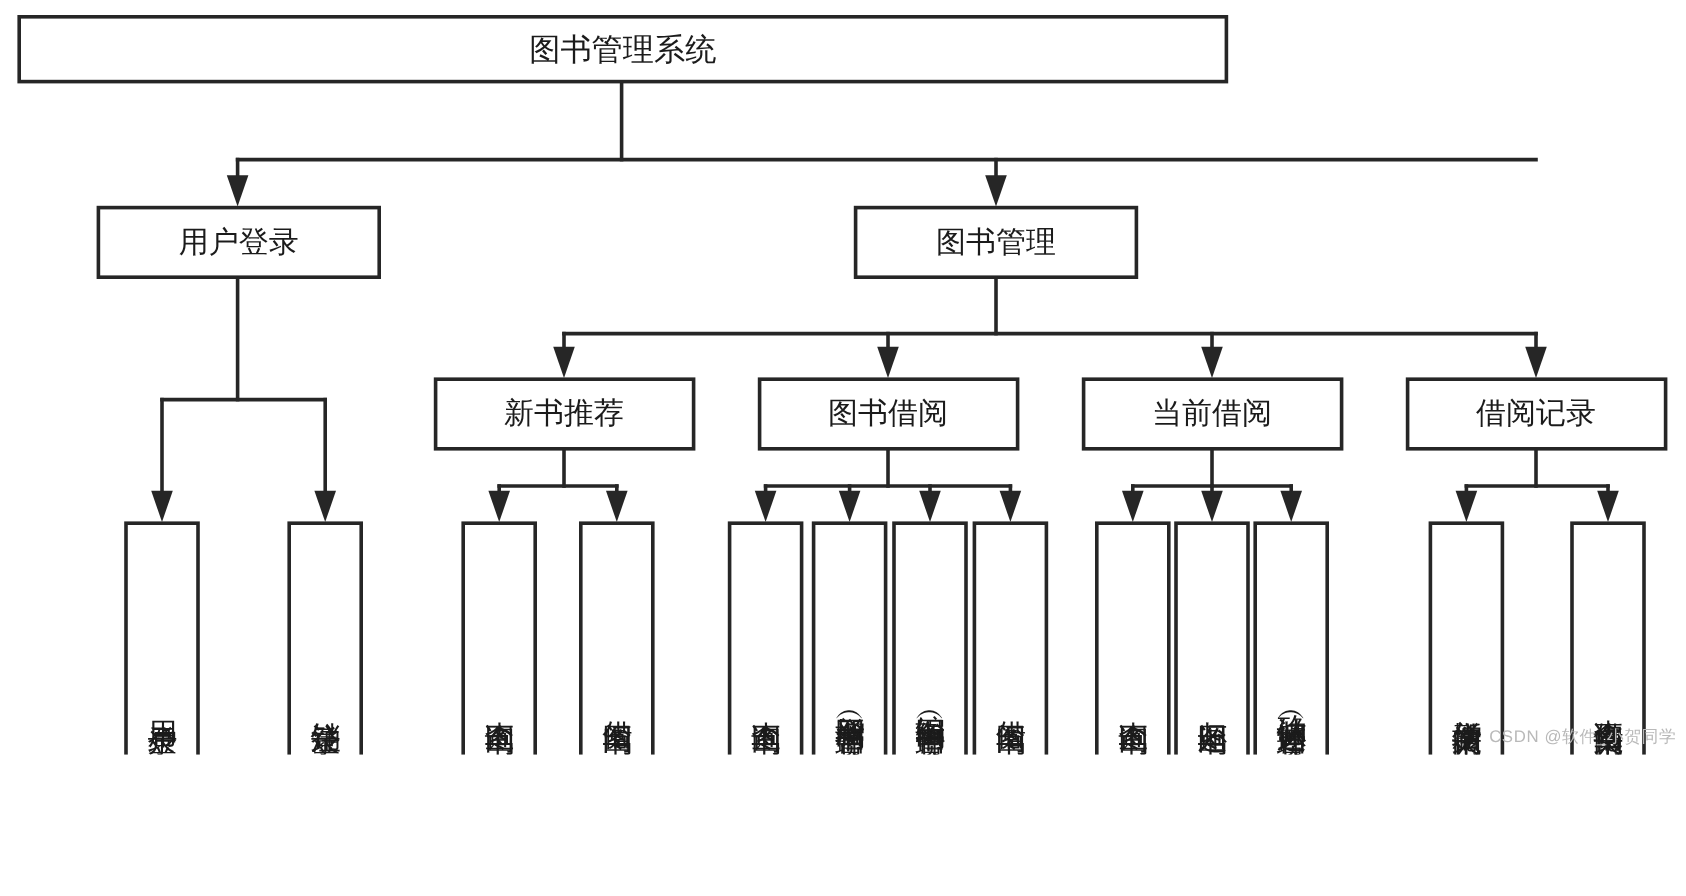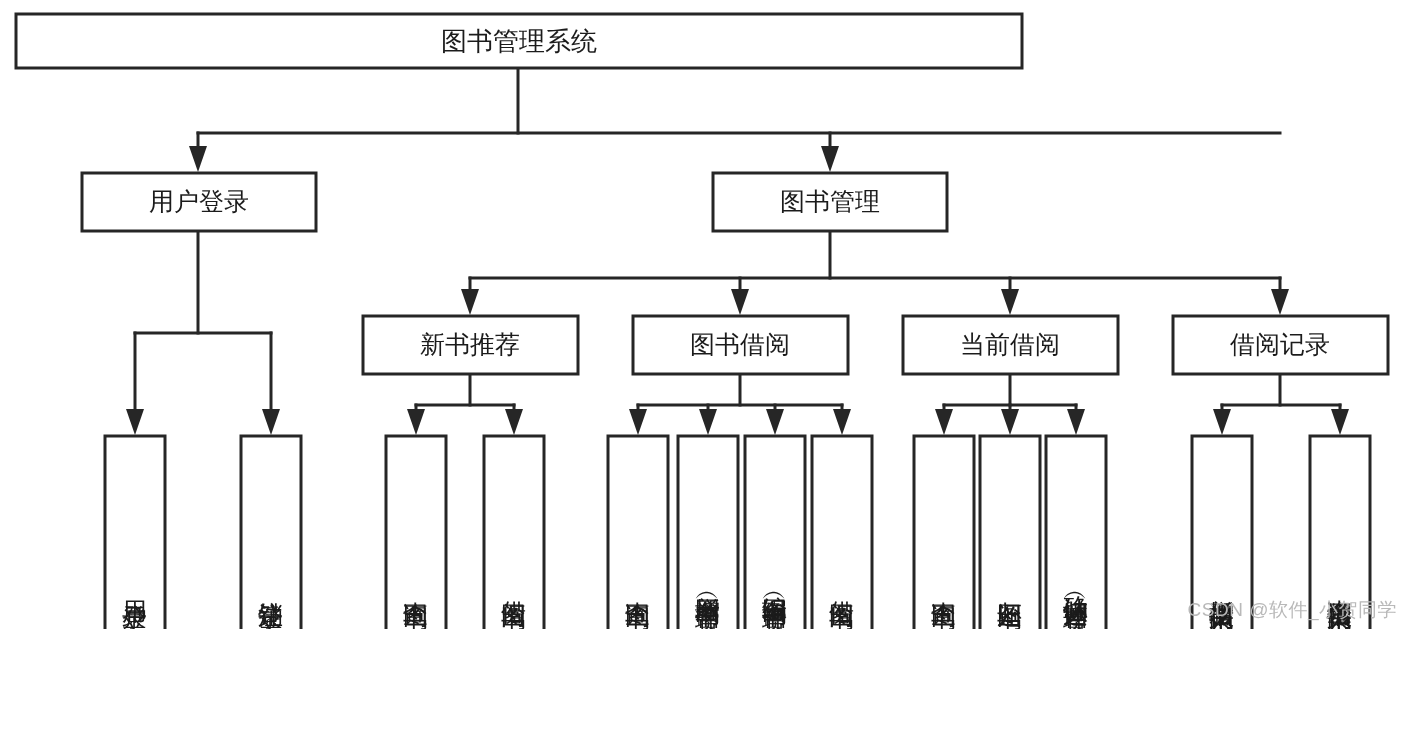--- a/index.html
+++ b/index.html
@@ -65,21 +65,21 @@
     justify-content: center;
     text-align: center;
     white-space: nowrap;
     pointer-events: none;
   }
   .watermark {
     position: absolute;
     right: 8px;
     bottom: 6px;
     font-family: "Liberation Sans", "DejaVu Sans", sans-serif;
-    font-size: 19px;
+    font-size: 14px;
     color: #b9b9b9;
     white-space: nowrap;
     letter-spacing: 0.5px;
   }
 </style>
 </head>
 <body>
 
 <div id="diagram-root">
 

